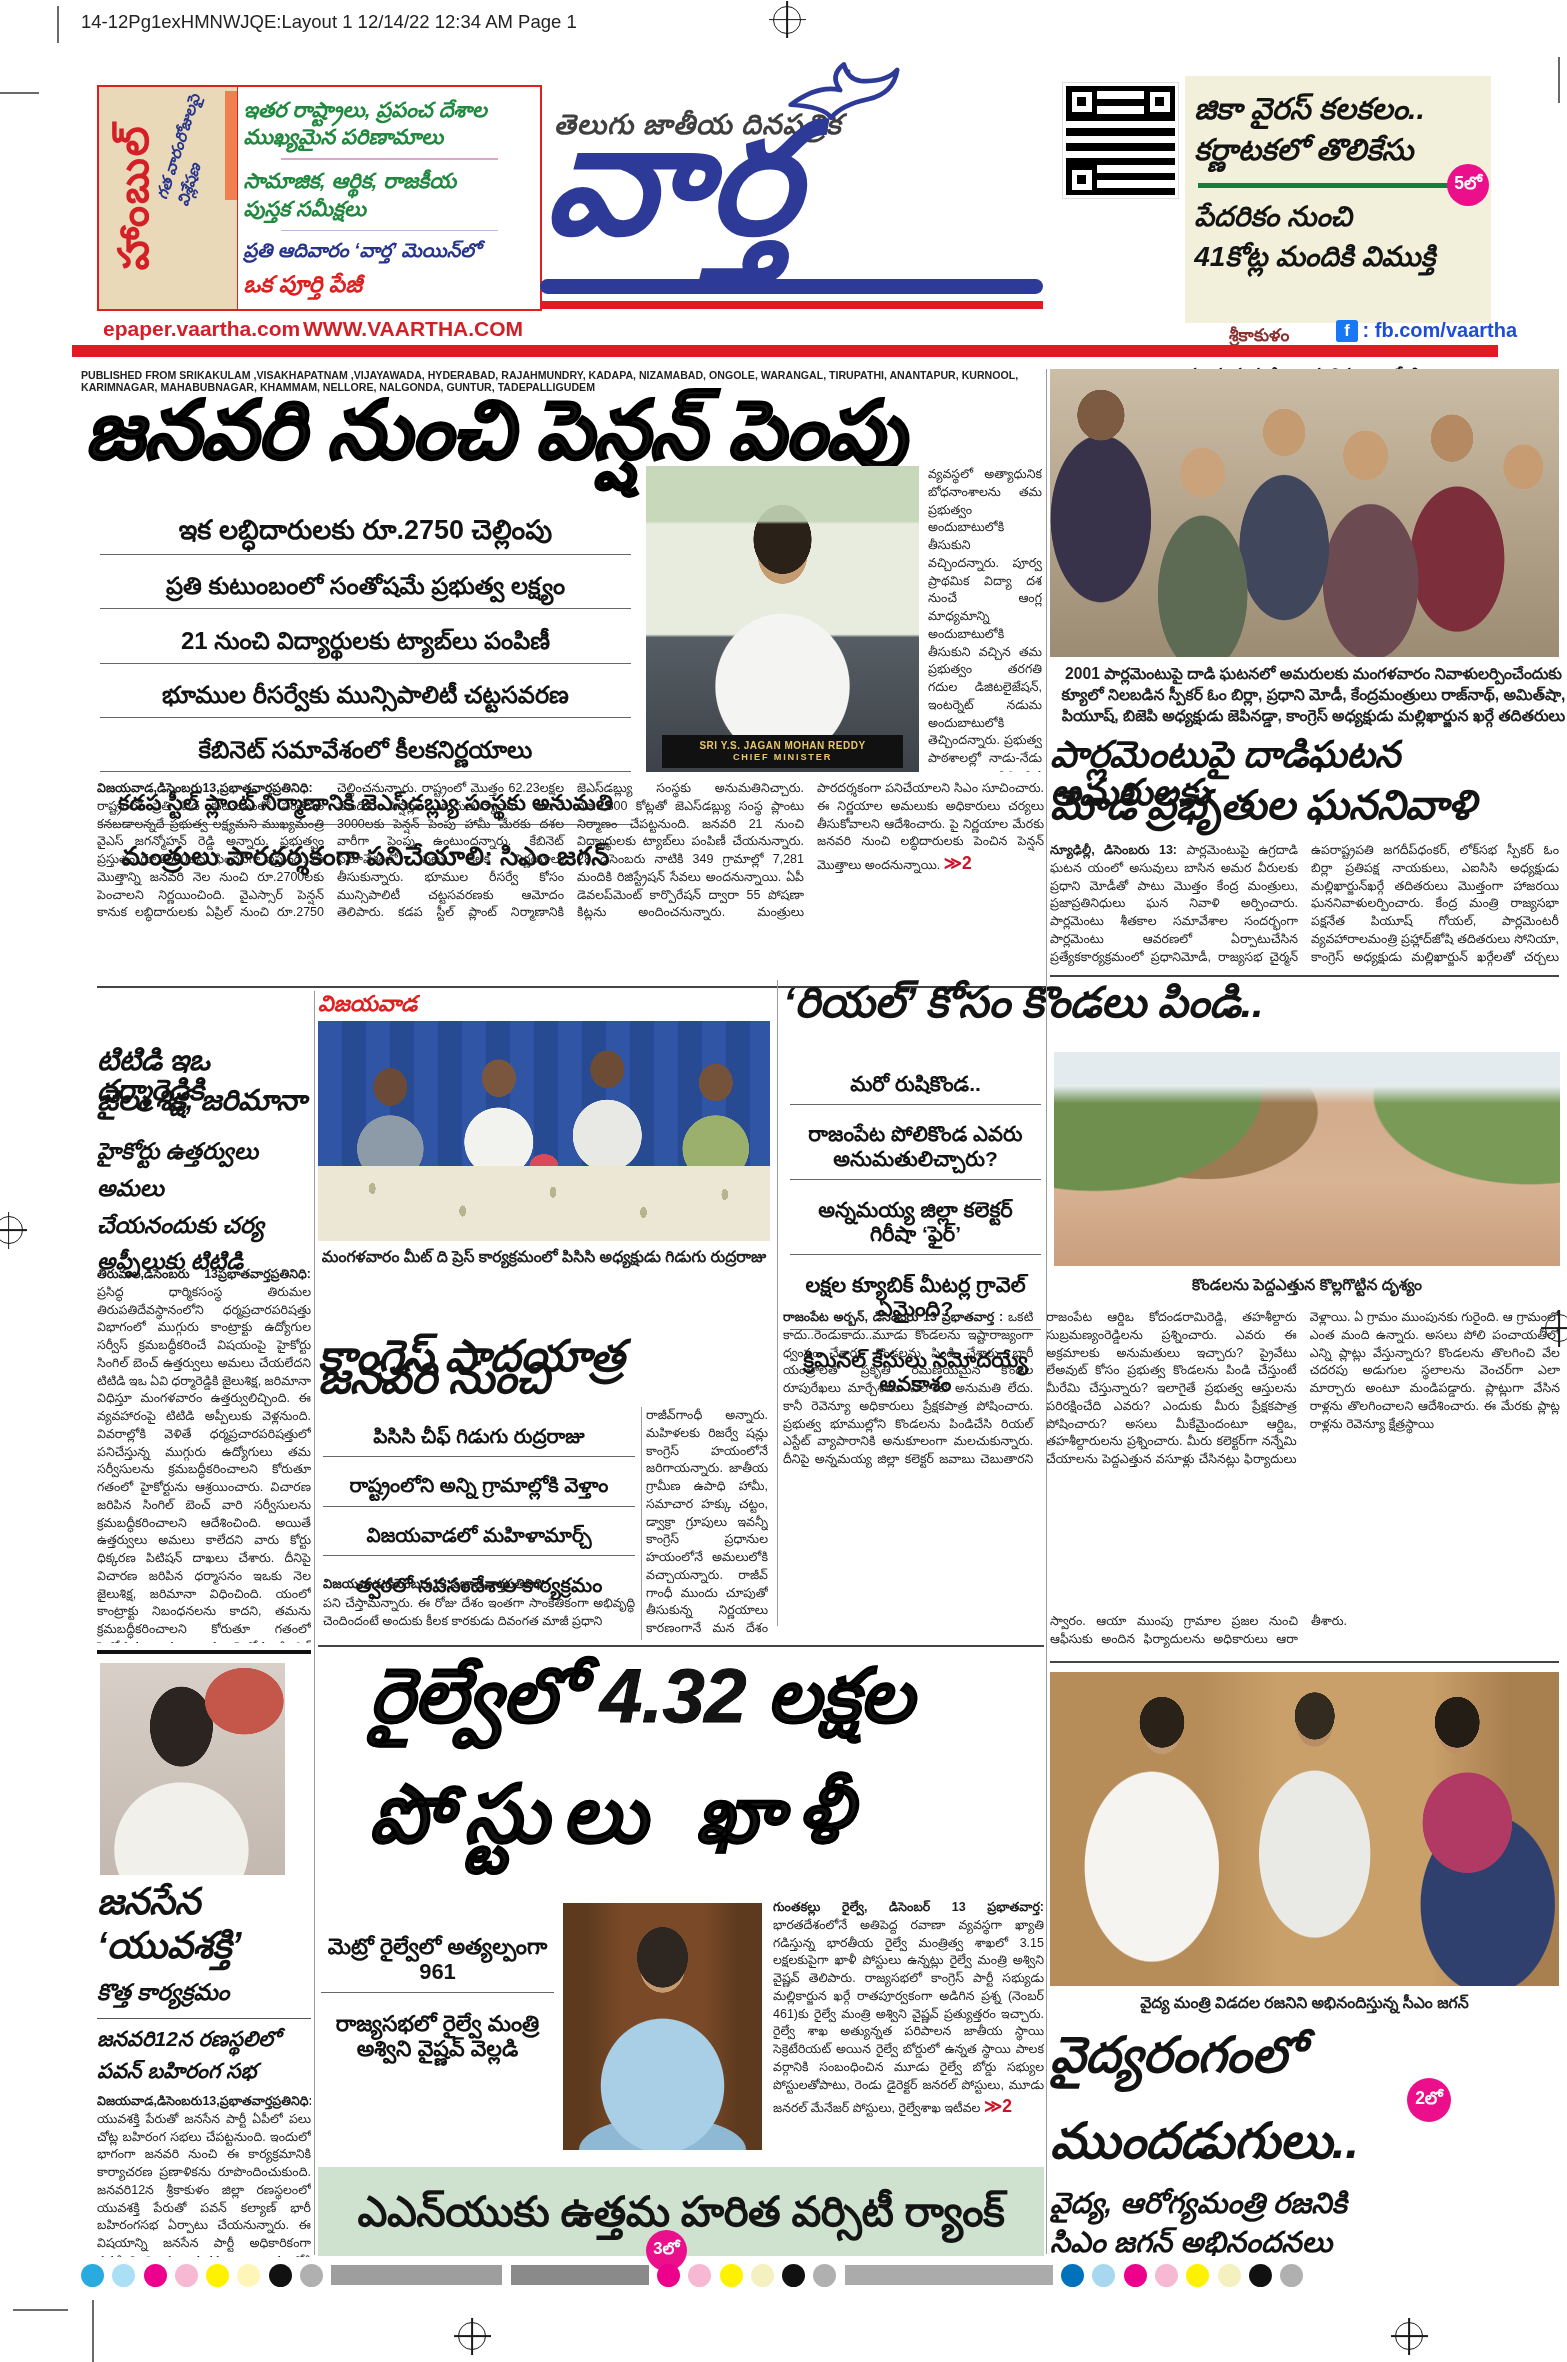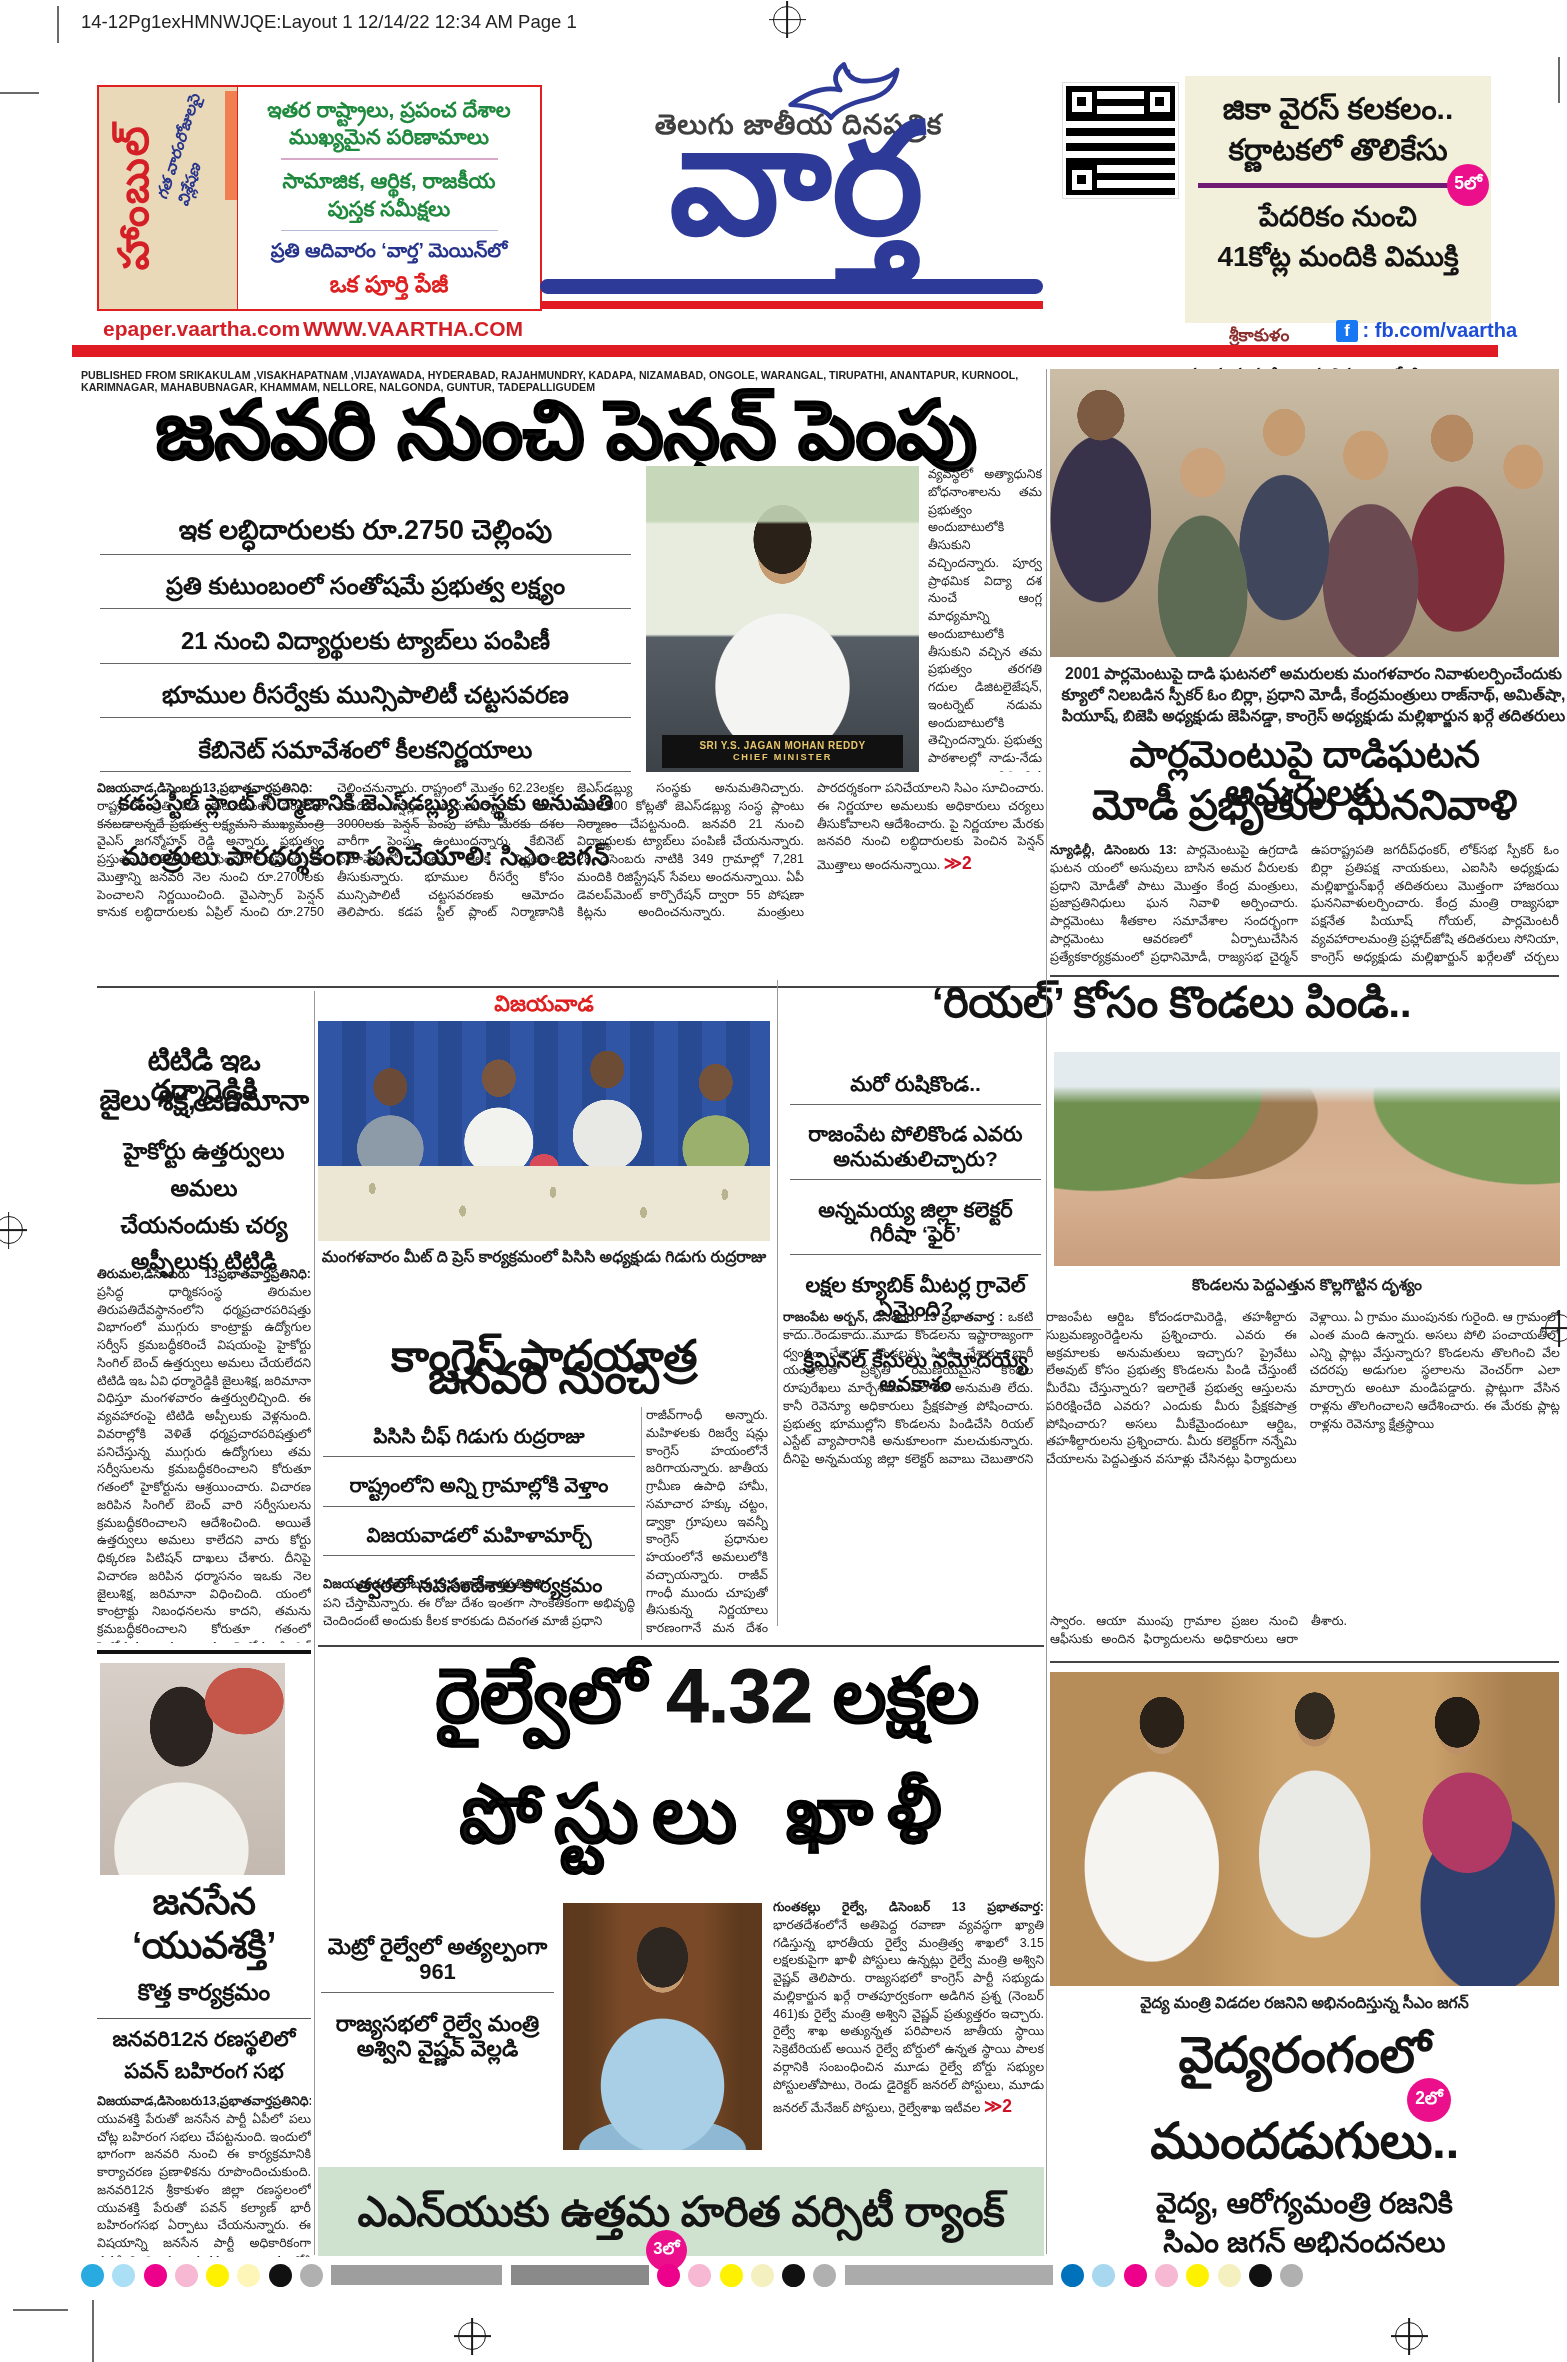--- a/index.html
+++ b/index.html
@@ -1,19 +1,19 @@
 <!DOCTYPE html>
 <html style="font-size:14.8px"><head>
 <meta charset="utf-8">
 <style>
   html,body{margin:0;padding:0;background:#e9e9e9;}
   .page{position:relative;width:1567px;height:2363px;background:#ffffff;overflow:hidden;
         font-family:"Liberation Sans",sans-serif;color:#141414;}
   .abs{position:absolute;}
-  .c{text-align:center;}
+  .c{font-style:italic;}
   .j{text-align:justify;}
   .hl{font-weight:900;color:#141414;line-height:1.04;letter-spacing:-0.5px;}
   .body-text{font-size:12.5px;line-height:1.42;color:#1d1d1d;overflow:hidden;}
   .body-text b{font-weight:800;}
   .cols2{column-count:2;column-gap:13px;}
   .cols3{column-count:3;column-gap:13px;}
   .cols4{column-count:4;column-gap:13px;}
   .cap{font-weight:700;font-size:15.7px;line-height:1.35;text-align:center;color:#222;}
   .cont{color:#cf1126;font-weight:900;font-size:17.5px;white-space:nowrap;}
   .vr{position:absolute;width:1.4px;background:#9a9a9a;}
@@ -178,21 +178,21 @@
     <div class="eye" style="left:0;top:0;"></div>
     <div class="eye" style="right:0;top:0;"></div>
     <div class="eye" style="left:0;bottom:0;"></div>
   </div>
 
   <div class="abs" style="left:1185px;top:76px;width:306px;height:247px;background:#f2efda;padding:13px 9.2px 7.4px;box-sizing:border-box;">
     <div class="c" style="font-size:30px;font-weight:800;line-height:1.35;">
       <div>జికా వైరస్ కలకలం..</div>
       <div>కర్ణాటకలో తొలికేసు</div>
     </div>
-    <div style="position:relative;height:4.6px;background:#701a75;margin:13px 3.7px 9.2px;text-align:right;">
+    <div style="position:relative;height:4.6px;background:#15803d;margin:13px 3.7px 9.2px;text-align:right;">
       <div class="badge" style="position:absolute;right:-11px;top:-19.4px;width:42px;height:42px;font-size:17.5px;">5లో</div>
     </div>
     <div class="c" style="font-size:28px;font-weight:800;line-height:1.45;">
       <div>పేదరికం నుంచి</div>
       <div>41కోట్ల మందికి విముక్తి</div>
     </div>
   </div>
 
   <div class="abs" style="left:103px;top:317px;font-size:21px;font-weight:800;color:#d41f26;">epaper.vaartha.com</div>
   <div class="abs" style="left:303px;top:317px;font-size:21px;font-weight:800;color:#d41f26;">WWW.VAARTHA.COM</div>

